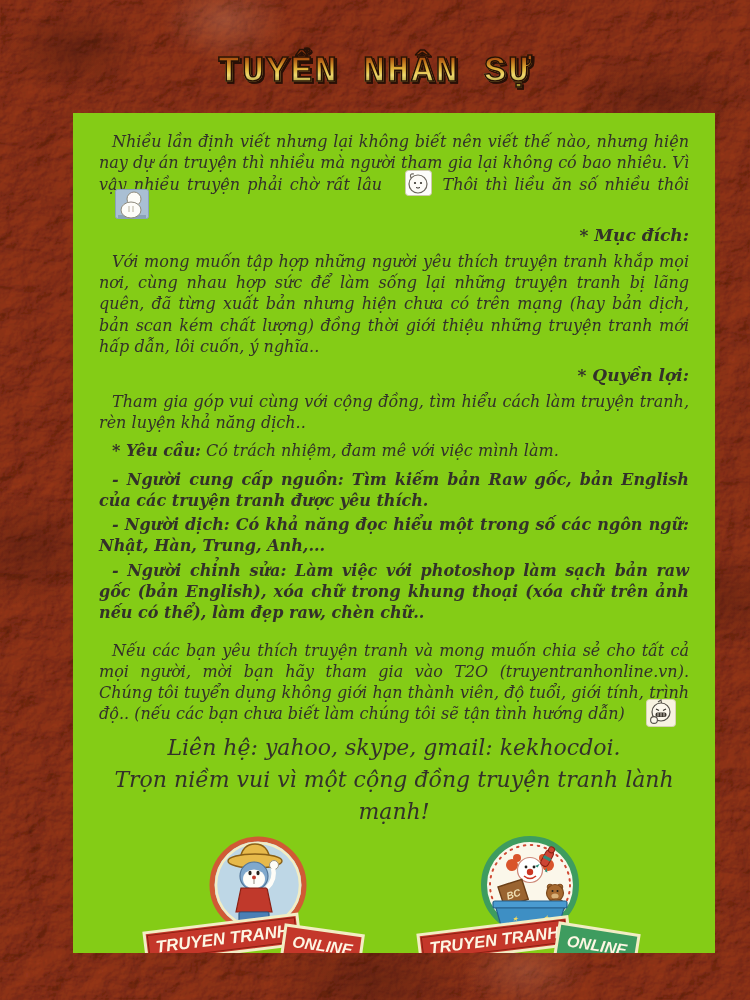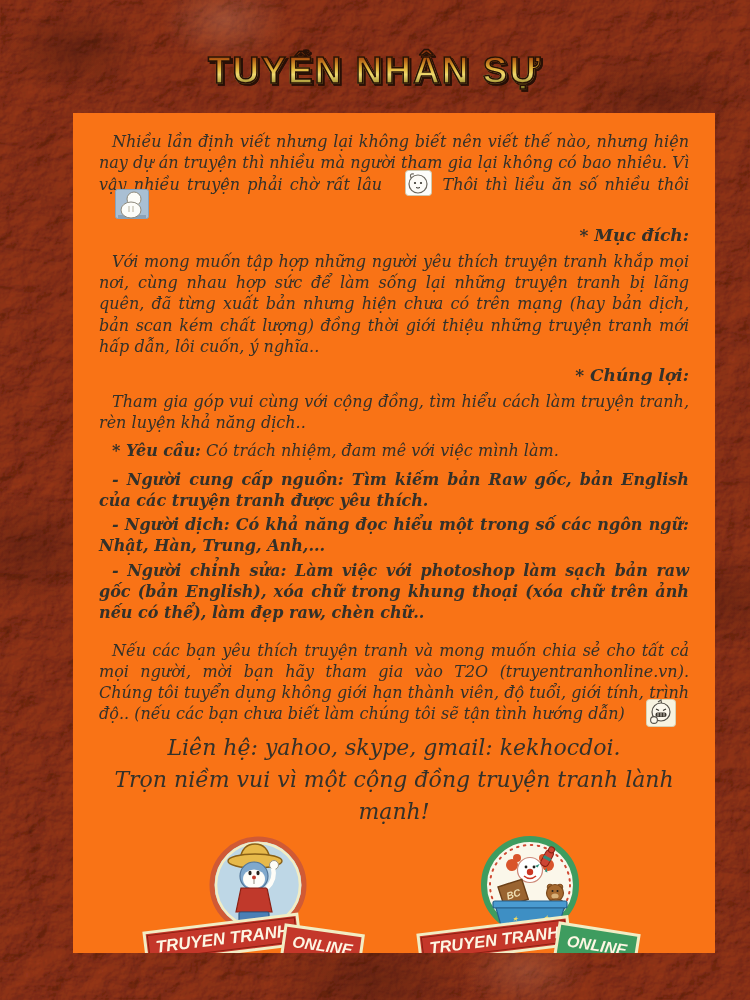--- a/index.html
+++ b/index.html
@@ -9,27 +9,27 @@
   .texture-overlay{position:absolute;inset:0;pointer-events:none;background-image:
     radial-gradient(ellipse 110px 70px at 10% 5%, rgba(45,14,8,.35), transparent 65%),
     radial-gradient(ellipse 140px 80px at 88% 10%, rgba(45,14,8,.30), transparent 65%),
     radial-gradient(ellipse 120px 90px at 4% 55%, rgba(45,14,8,.28), transparent 65%),
     radial-gradient(ellipse 130px 80px at 96% 60%, rgba(45,14,8,.28), transparent 65%),
     radial-gradient(ellipse 160px 90px at 50% 98%, rgba(45,14,8,.32), transparent 65%),
     radial-gradient(ellipse 90px 60px at 30% 2%, rgba(230,170,140,.25), transparent 70%),
     radial-gradient(ellipse 90px 60px at 70% 97%, rgba(230,170,140,.20), transparent 70%);}
   .title-wrap{position:absolute;top:50px;left:0;width:100%;text-align:center;z-index:3;}
   .title-text{
-    font-family:Liberation Sans, sans-serif;font-weight:bold;font-size:37px;letter-spacing:2px;
+    font-family:Liberation Mono, monospace;font-weight:bold;font-size:37px;letter-spacing:2px;
     background:linear-gradient(180deg,#7e2a0d 0%,#b05a12 22%,#e0b238 45%,#eed86e 60%,#9c8c2e 84%,#6f6a22 100%);
     -webkit-background-clip:text;background-clip:text;color:transparent;
     -webkit-text-stroke:1.6px #271106;
     filter:drop-shadow(2px 2px 0 rgba(25,10,4,.85));}
   .panel{position:absolute;left:73px;top:113px;width:642px;height:840px;z-index:2;
-    background:#f97316;box-sizing:border-box;padding:18px 26px 12px;overflow:hidden;
+    background:#84cc16;box-sizing:border-box;padding:18px 26px 12px;overflow:hidden;
     font-style:italic;color:#33312a;font-size:16px;line-height:1.33;}
   .panel p{margin:0 0 7px;text-align:justify;text-indent:13px;}
   .panel h3{font-size:17px;font-weight:bold;margin:5px 0 4px;text-align:right;}
   .inline-row{text-align:center;}
   .inline-row b{font-weight:bold;}
   .list-item{margin:0 0 3px !important;font-weight:bold;}
   .outro{margin-top:16px !important;font-style:italic;}
   .emote{display:inline-block;vertical-align:middle;margin:-6px 3px -2px 3px;line-height:0;}
   .contact{text-align:center;font-size:22px;line-height:1.45;}
   .logos{display:flex;justify-content:center;gap:44px;margin-top:8px;}
@@ -80,21 +80,21 @@
         <ellipse cx="16" cy="21" rx="10" ry="8" fill="#fdfdf8" stroke="#8e8a7c" stroke-width="1"></ellipse>
         <line x1="14" y1="17" x2="14" y2="23" stroke="#b9b4a0" stroke-width="1"></line>
         <line x1="18" y1="17" x2="18" y2="23" stroke="#b9b4a0" stroke-width="1"></line>
       </svg>
     </span>
   </p>
 
   <h3>* Mục đích:</h3>
   <p>Với mong muốn tập hợp những người yêu thích truyện tranh khắp mọi nơi, cùng nhau hợp sức để làm sống lại những truyện tranh bị lãng quên, đã từng xuất bản nhưng hiện chưa có trên mạng (hay bản dịch, bản scan kém chất lượng) đồng thời giới thiệu những truyện tranh mới hấp dẫn, lôi cuốn, ý nghĩa..</p>
 
-  <h3>* Chúng lợi:</h3>
+  <h3>* Quyền lợi:</h3>
   <p>Tham gia góp vui cùng với cộng đồng, tìm hiểu cách làm truyện tranh, rèn luyện khả năng dịch..</p>
 
   <p class="inline-row">
     <b>* Yêu cầu:</b>
     <span>Có trách nhiệm, đam mê với việc mình làm.</span>
   </p>
 
 
   <p class="list-item">- Người cung cấp nguồn: Tìm kiếm bản Raw gốc, bản English của các truyện tranh được yêu thích.</p>
   <p class="list-item">- Người dịch: Có khả năng đọc hiểu một trong số các ngôn ngữ: Nhật, Hàn, Trung, Anh,...</p>

